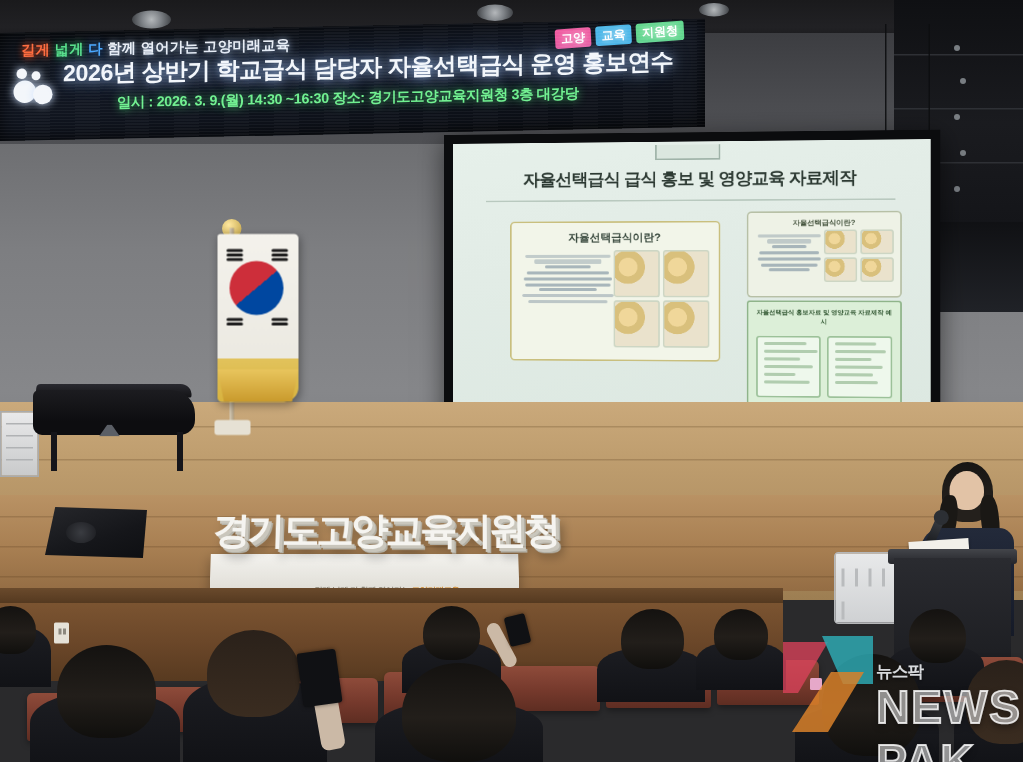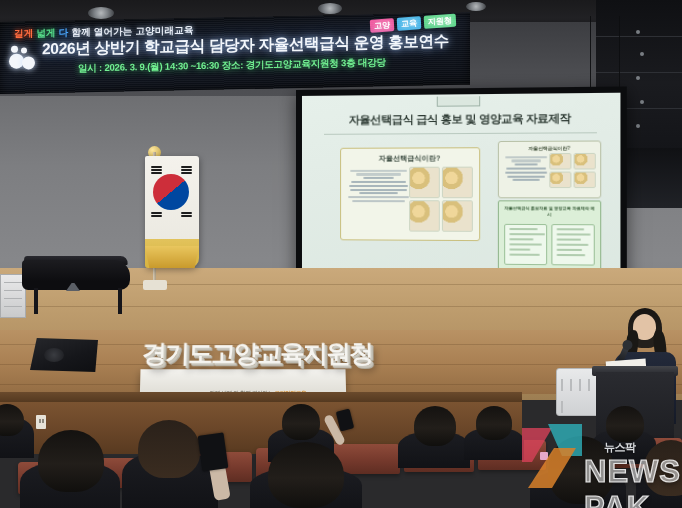--- a/index.html
+++ b/index.html
@@ -186,21 +186,21 @@
   .shoulder{position:absolute;border-radius:40% 40% 0 0;
     background:linear-gradient(180deg,#1c1d22,#111216);}
   .phone{position:absolute;width:14px;height:20px;border-radius:2px;background:#101114;
     box-shadow:0 0 3px rgba(0,0,0,.5);}
   .armup{position:absolute;width:9px;height:32px;border-radius:5px;background:#cbb9a6;}
   .cup{position:absolute;width:8px;height:8px;border-radius:1px;background:#e6a8c9;}
 
   
   .wm{position:absolute;left:516px;top:418px;width:166px;height:86px;}
   .wm-logo{position:absolute;left:2px;top:4px;width:68px;height:70px;opacity:.92;}
-  .wm-kr{position:absolute;left:88px;top:22px;font-size:11px;font-weight:700;color:#eceff2;
+  .wm-kr{position:absolute;left:68px;top:22px;font-size:11px;font-weight:700;color:#eceff2;
     opacity:.9;text-shadow:0 1px 2px rgba(0,0,0,.6);letter-spacing:-.5px;}
   .wm-en{position:absolute;left:68px;top:36px;font-size:31px;font-weight:800;letter-spacing:1px;
     color:rgba(255,255,255,.52);-webkit-text-stroke:1.2px rgba(255,255,255,.82);
     text-shadow:0 2px 5px rgba(0,0,0,.45);}
 </style>
 </head>
 <body>
 
 <div id="shot">
 

